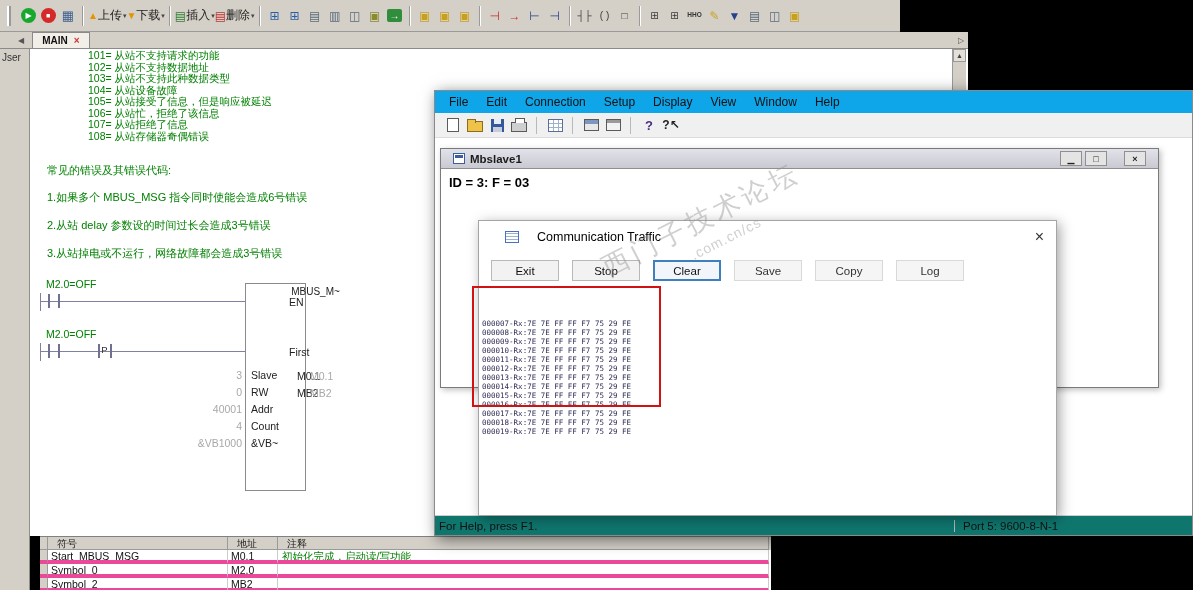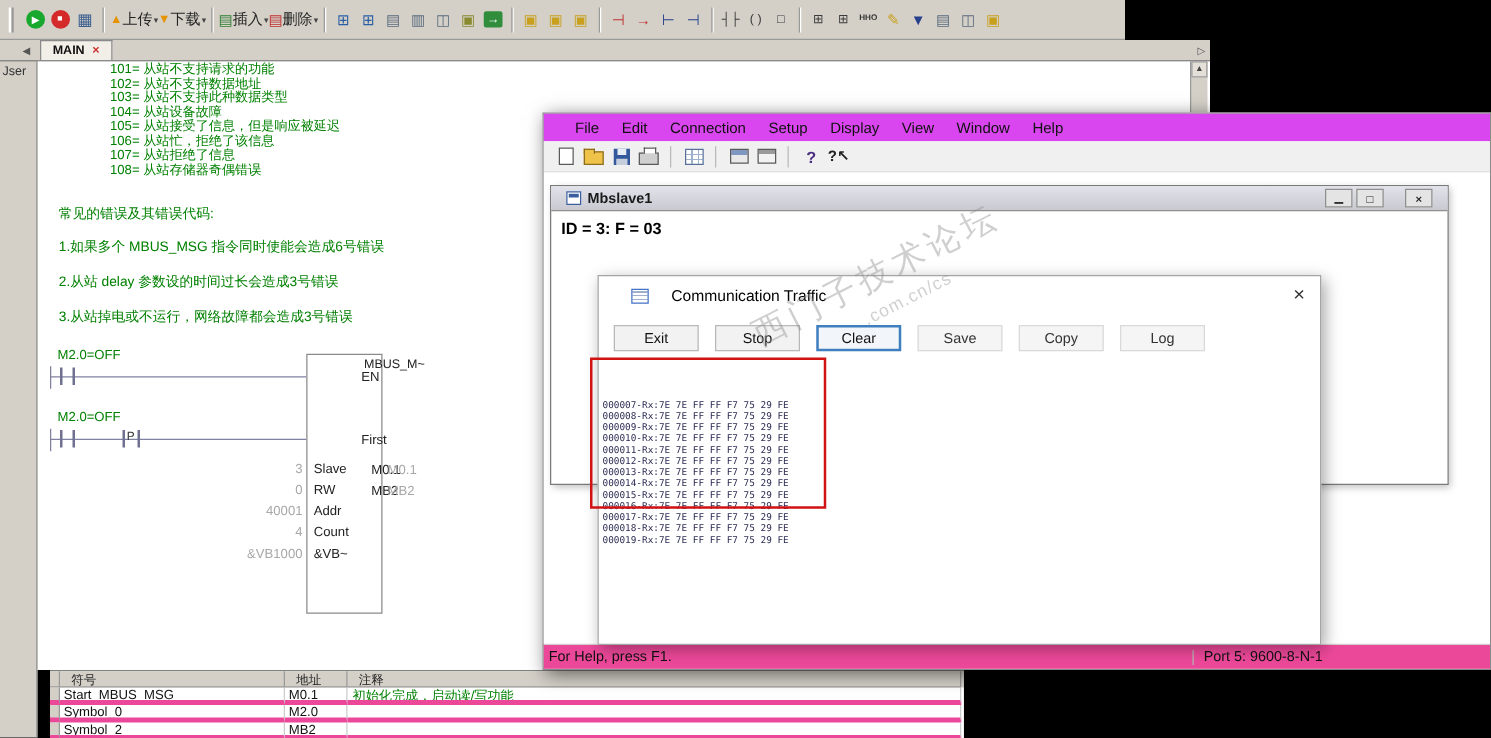--- a/index.html
+++ b/index.html
@@ -75,21 +75,21 @@
   .sthead .c1, .sthead .c2, .sthead .c3 { padding-left:9px; }
   .c3.green { color:#008000; }
 
   
   .mb-win { left:434px; top:90px; width:759px; height:446px; background:#f0f0f0; border:1px solid #8a8a8a;
             box-shadow:3px 3px 14px rgba(0,0,0,.55); display:flex; flex-direction:column; z-index:20; }
   .mb-title { height:23px; display:flex; align-items:center; padding-left:6px; gap:7px; font-size:12px; background:#f4f4f4; }
   .app-icon { width:15px; height:12px; border:1px solid #4a6ea9; background:linear-gradient(#ffffff,#cdd8ee); position:relative; }
   .app-icon::after { content:""; position:absolute; left:2px; top:2px; width:4px; height:3px; background:#b03030; }
   .mb-min { margin-left:auto; margin-right:28px; font-size:13px; color:#222; }
-  .mb-menu { height:22px; display:flex; align-items:center; padding-left:16px; font-size:12px; background:#d946ef; }
+  .mb-menu { height:22px; display:flex; align-items:center; padding-left:5px; font-size:12px; background:#0ea5e9; }
   .mitem { padding:0 9px; }
   .mb-toolbar { height:25px; display:flex; align-items:center; padding-left:9px; gap:4px; background:#f0f0f0;
                 border-bottom:1px solid #dcdcdc; }
   .mbi { height:18px; min-width:18px; display:flex; align-items:center; justify-content:center; }
   .mbi.sep { min-width:0; width:2px; height:17px; border-left:1px solid #b9b9b9; margin:0 4px; }
   .icbox { display:flex; align-items:center; justify-content:center; }
   .mi-new .icbox { width:12px; height:14px; background:#fff; border:1px solid #5a5a5a; }
   .mi-open .icbox { width:16px; height:11px; background:#efc34a; border:1px solid #8a6d1f; position:relative; margin-top:3px; }
   .mi-open .icbox::before { content:""; position:absolute; top:-3px; left:-1px; width:7px; height:3px; background:#efc34a;
                             border:1px solid #8a6d1f; border-bottom:none; }
@@ -100,21 +100,21 @@
   .mi-print .icbox::before { content:""; position:absolute; left:3px; top:-5px; width:8px; height:4px; background:#fff;
                              border:1px solid #5a5a5a; border-bottom:none; }
   .mi-grid .icbox { width:15px; height:13px; border:1px solid #56709a;
         background:repeating-linear-gradient(0deg,transparent 0 3px,#9db0cc 3px 4px),
                    repeating-linear-gradient(90deg,transparent 0 4px,#9db0cc 4px 5px),#fff; }
   .mi-term .icbox { width:15px; height:12px; border:1px solid #5a5a5a; background:linear-gradient(#7e97c0 0 4px,#e8e8e8 4px); }
   .mi-term2 .icbox { width:15px; height:12px; border:1px solid #5a5a5a; background:linear-gradient(#9a9a9a 0 3px,#f2f2f2 3px); }
   .mi-help .icbox { font-weight:700; color:#4b2d82; font-size:13px; }
   .mi-help2 .icbox { font-weight:700; color:#222; font-size:12px; }
   .mb-client { flex:1; background:#fff; position:relative; overflow:hidden; }
-  .mb-status { height:20px; background:#ec4899; border-top:1px solid #cfcfcf; display:flex; align-items:center;
+  .mb-status { height:20px; background:#0f766e; border-top:1px solid #cfcfcf; display:flex; align-items:center;
                font-size:11.5px; padding-left:4px; }
   .sb-right { margin-left:auto; border-left:1px solid #b5b5b5; padding-left:8px; width:238px; }
 
   .child { position:absolute; left:5px; top:10px; width:719px; height:240px; border:1px solid #7a7a7a;
            background:#fff; box-shadow:2px 2px 6px rgba(0,0,0,.25); }
   .child-title { height:20px; background:linear-gradient(#e2e2ea,#c9c9d2); border-bottom:1px solid #8f8f8f;
                  display:flex; align-items:center; padding:0 12px; gap:5px; font-size:11.5px; color:#1a1a1a;font-weight:bold; }
   .child-icon { width:12px; height:11px; border:1px solid #3b5f9e; background:#fff; position:relative; }
   .child-icon::after { content:""; position:absolute; left:1px; top:1px; right:1px; height:3px; background:#3b5f9e; }
   .cbtns { margin-left:auto; display:flex; gap:3px; }

